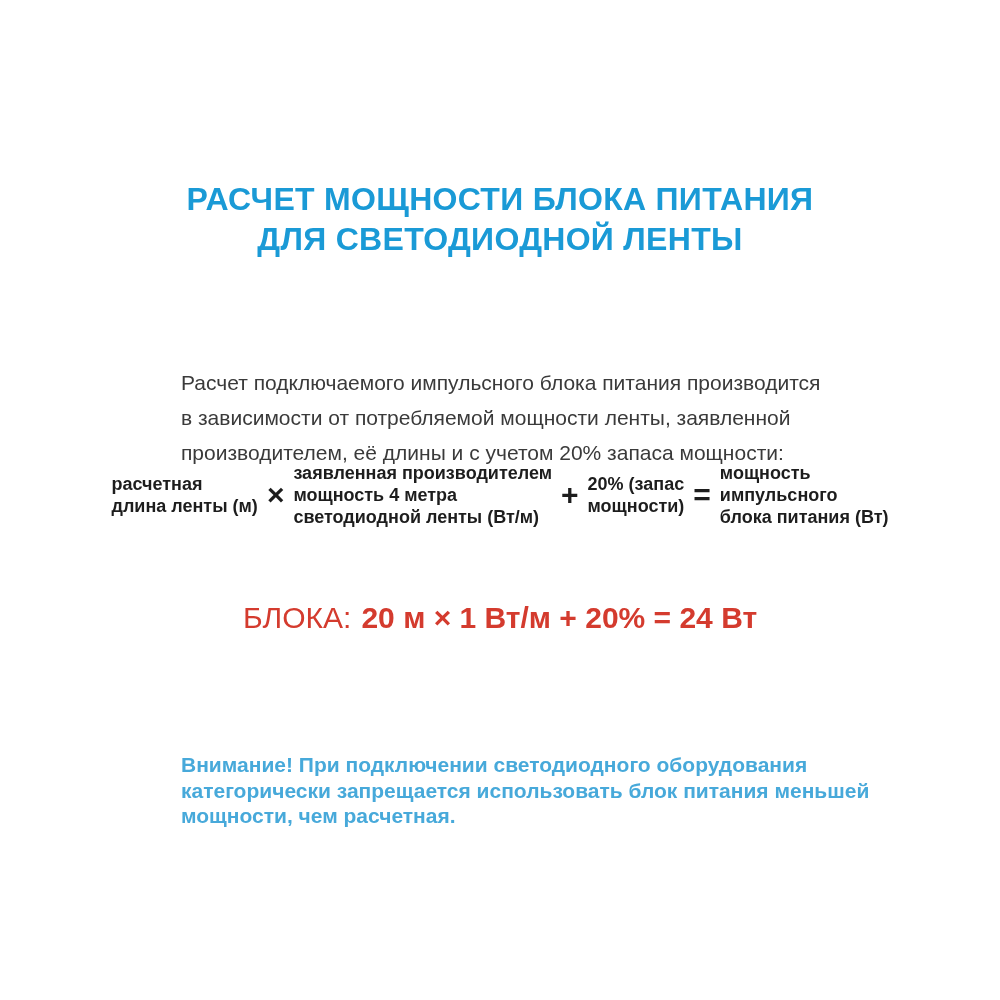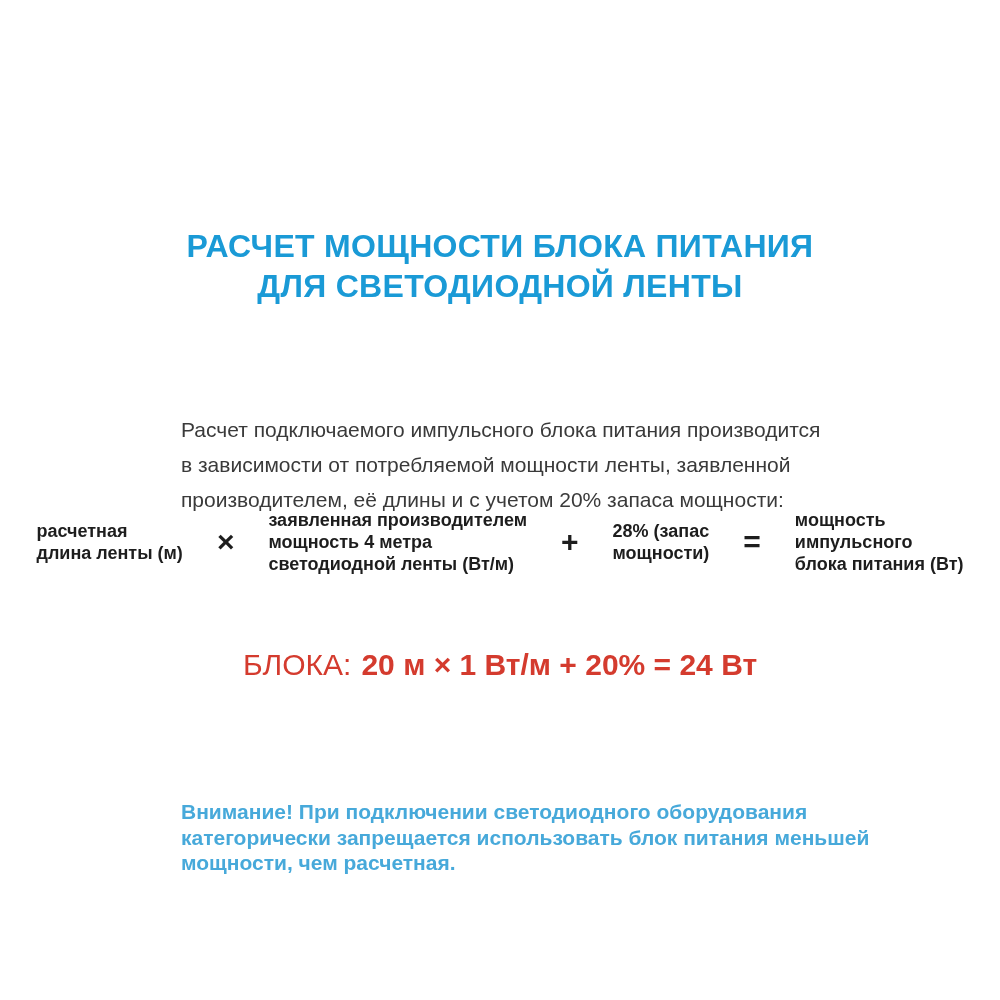--- a/index.html
+++ b/index.html
@@ -6,21 +6,20 @@
   body {
     font-family: "Liberation Sans", sans-serif;
     background: #ffffff;
   }
   .page {
     position: relative;
     width: 1000px;
     height: 948px;
     background: #ffffff;
     overflow: hidden;
-    margin-top: 47px;
   }
   .title {
     position: absolute;
     top: 158px;
     left: 0;
     width: 100%;
     text-align: center;
     font-size: 32px;
     font-weight: 700;
     line-height: 40px;
@@ -39,21 +38,21 @@
     white-space: pre-line;
   }
   .formula {
     position: absolute;
     top: 462px;
     left: 0;
     width: 100%;
     display: flex;
     justify-content: center;
     align-items: center;
-    gap: 33px;
+    gap: 8px;
     color: var(--formula_text, #1d1d1d);
   }
   .formula .term {
     font-size: 18px;
     font-weight: 700;
     line-height: 22px;
     white-space: pre-line;
     text-align: left;
   }
   .formula .op {
@@ -98,21 +97,21 @@
 производителем, её длины и с учетом 20% запаса мощности:</p>
 
   <div class="formula">
     <span class="term">расчетная
 длина ленты (м)</span>
     <span class="op">×</span>
     <span class="term">заявленная производителем
 мощность 4 метра
 светодиодной ленты (Вт/м)</span>
     <span class="op">+</span>
-    <span class="term">28% (запас
+    <span class="term">20% (запас
 мощности)</span>
     <span class="op">=</span>
     <span class="term">мощность
 импульсного
 блока питания (Вт)</span>
   </div>
 
   <div class="example">
     <span class="prefix">БЛОКА:</span><span class="equation">20 м × 1 Вт/м + 20% = 24 Вт</span>
   </div>

